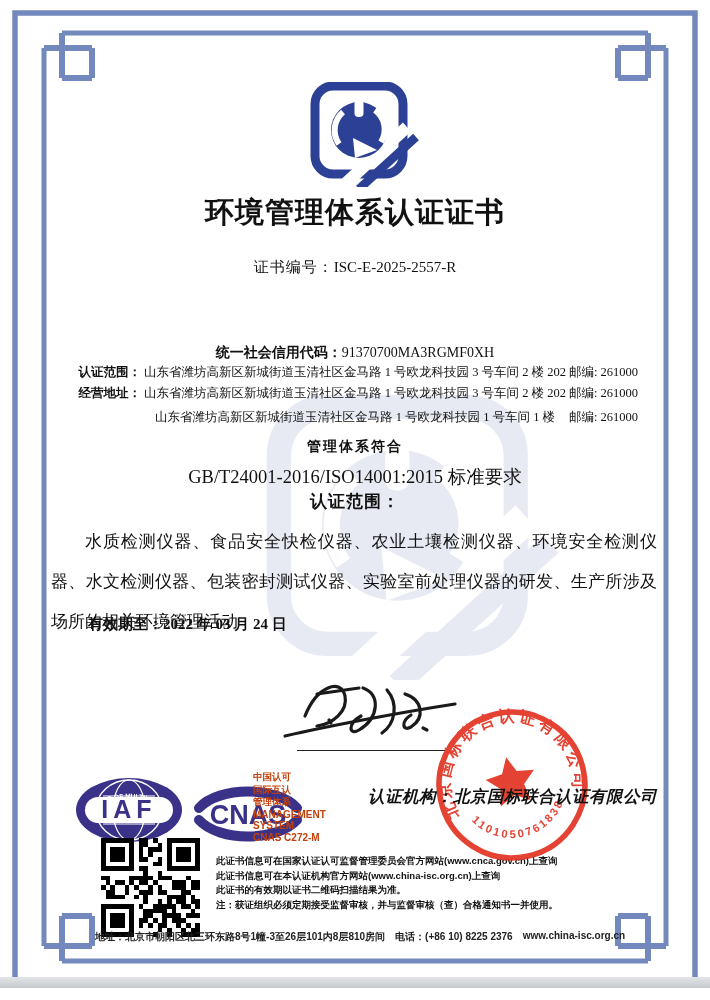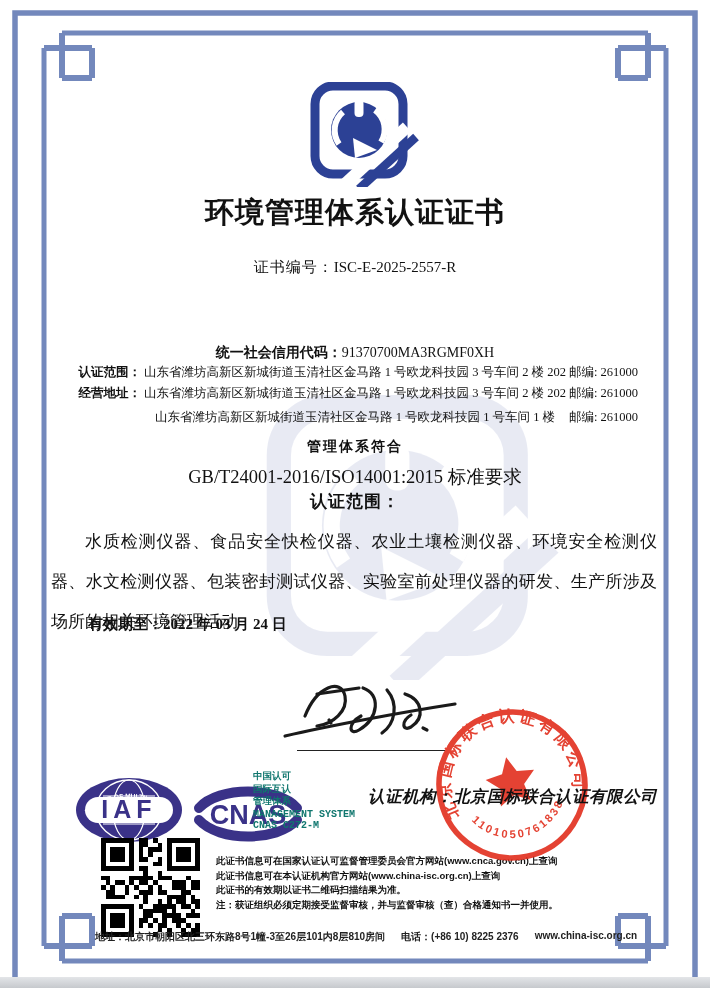--- a/index.html
+++ b/index.html
@@ -38,32 +38,32 @@
 
   .dates { top:612px; left:88px; font-size:15px; font-weight:bold; line-height:24px; }
   .dates .row { white-space:nowrap; }
 
   .sig-wrap { top:676px; left:283px; width:175px; }
   .sig-line { width:148px; margin:0 auto; border-bottom:1.5px solid #222; }
   .sig-label { text-align:center; font-size:12.5px; font-weight:bold; margin-top:3px; letter-spacing:2px; }
 
   .iaf { left:73px; top:776px; }
   .cnas { left:189px; top:786px; }
-  .cnas-textblock { left:253px; top:771px; width:110px; font-family:Liberation Mono, monospace; color:#0f766e; }
+  .cnas-textblock { left:253px; top:771px; width:110px; font-family:Liberation Sans, sans-serif; color:#c2410c; }
   .cnas-textblock .zh { font-size:9.5px; font-weight:bold; line-height:12.5px; }
   .cnas-textblock .en { font-size:10px; font-weight:bold; line-height:11.5px; letter-spacing:0; }
 
   .issuer { left:368px; top:786px; font-size:16.5px; font-weight:bold; font-family:"Liberation Sans",sans-serif; z-index:6; letter-spacing:0.5px; white-space:nowrap;font-style:italic; }
   .seal { left:431px; top:704px; width:162px; height:162px; z-index:5; opacity:0.92; }
 
   .qr { left:95px; top:838px; width:111px; height:99px; }
   .notes { left:216px; top:854px; width:432px; font-family:"Liberation Sans",sans-serif; font-size:9.5px; font-weight:bold; line-height:14.5px; color:#111; }
   .notes div { white-space:nowrap; }
 
-  .footer { left:95px; top:930px; width:560px; font-family:"Liberation Sans",sans-serif; font-size:10px; color:#222; white-space:nowrap; display:flex; gap:16px; }
+  .footer { left:95px; top:930px; width:560px; font-family:"Liberation Sans",sans-serif; font-size:10px; color:#222; white-space:nowrap; display:flex; gap:10px; }
   .footer .addr { font-weight:bold; }
   .footer .ph, .footer .web { font-weight:bold; }
 
   .scan-edge { left:0; bottom:0; width:710px; height:11px; background:linear-gradient(#e3e5e8,#c6c9cd); }
 </style>
 </head>
 <body>
 
 <div id="certificate">
 

